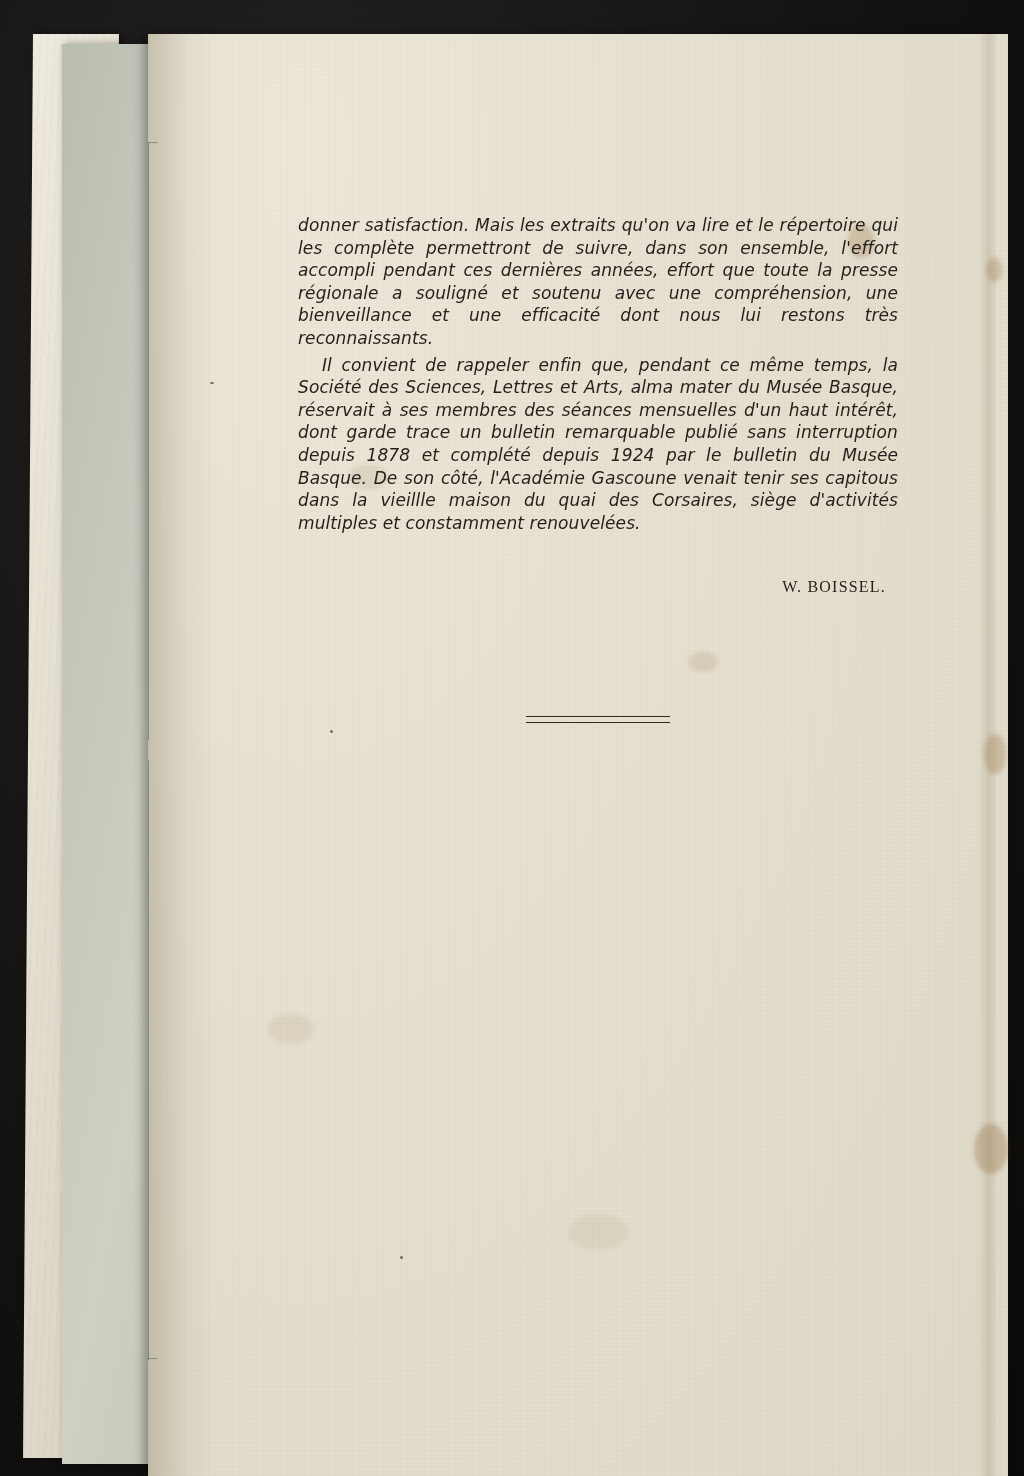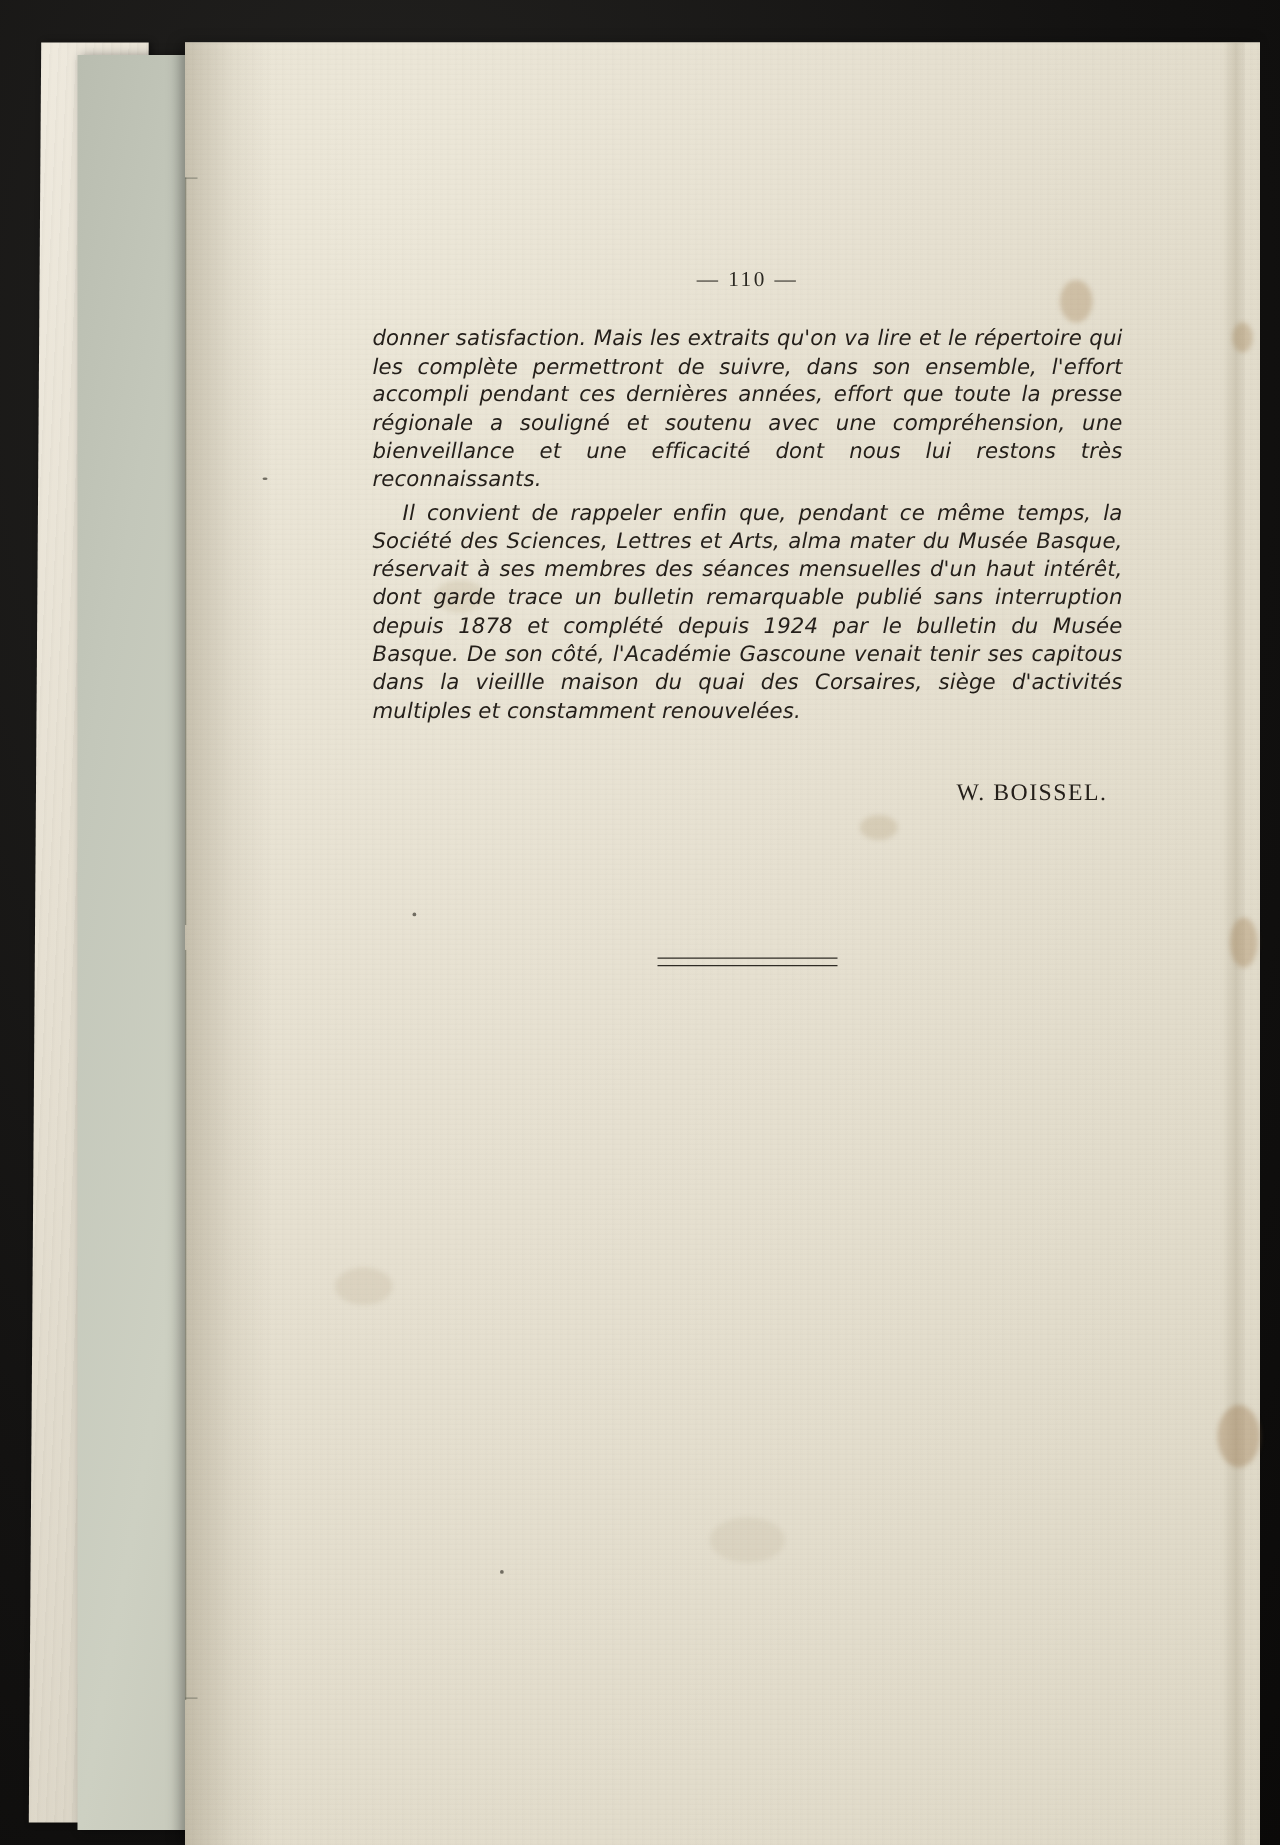--- a/index.html
+++ b/index.html
@@ -138,21 +138,21 @@
     color: #241f1a;
     margin: 0 0 0 0;
     letter-spacing: .1px;
   }
   .para + .para { text-indent: 24px; margin-top: 4px; }
 
   .signature {
     margin-top: 44px;
     text-align: right;
     font-family: "Liberation Serif", serif;
-    font-size: 19px;
+    font-size: 16px;
     letter-spacing: 1.2px;
     color: #241f1a;
     padding-right: 12px;
   }
 
   .divider-wrap {
     margin-top: 120px;
     display: flex;
     justify-content: center;
   }
@@ -199,21 +199,20 @@
     <div class="stain" style="left:200px; top:430px; width:40px; height:26px; background:rgba(150,125,80,0.14);"></div>
     <div class="stain" style="left:120px; top:980px; width:46px; height:30px; background:rgba(150,125,80,0.12);"></div>
     <div class="stain" style="left:420px; top:1180px; width:60px; height:36px; background:rgba(150,128,86,0.10);"></div>
 
     <div class="speck" style="left:62px; top:348px; width:4px; height:2px;"></div>
     <div class="speck" style="left:182px; top:696px; width:3px; height:3px;"></div>
     <div class="speck" style="left:252px; top:1222px; width:3px; height:3px;"></div>
 
     <div class="textblock">
 
-      <div class="folio">— 110 —</div>
 
       <p class="para">donner satisfaction. Mais les extraits qu'on va lire et le répertoire qui les complète permettront de suivre, dans son ensemble, l'effort accompli pendant ces dernières années, effort que toute la presse régionale a souligné et soutenu avec une compréhension, une bienveillance et une efficacité dont nous lui restons très reconnaissants.</p>
       <p class="para">Il convient de rappeler enfin que, pendant ce même temps, la Société des Sciences, Lettres et Arts, alma mater du Musée Basque, réservait à ses membres des séances mensuelles d'un haut intérêt, dont garde trace un bulletin remarquable publié sans interruption depuis 1878 et complété depuis 1924 par le bulletin du Musée Basque. De son côté, l'Académie Gascoune venait tenir ses capitous dans la vieillle maison du quai des Corsaires, siège d'activités multiples et constamment renouvelées.</p>
 
       <div class="signature">W.  BOISSEL.</div>
 
       <div class="divider-wrap">
         <div class="divider"></div>
       </div>
 

